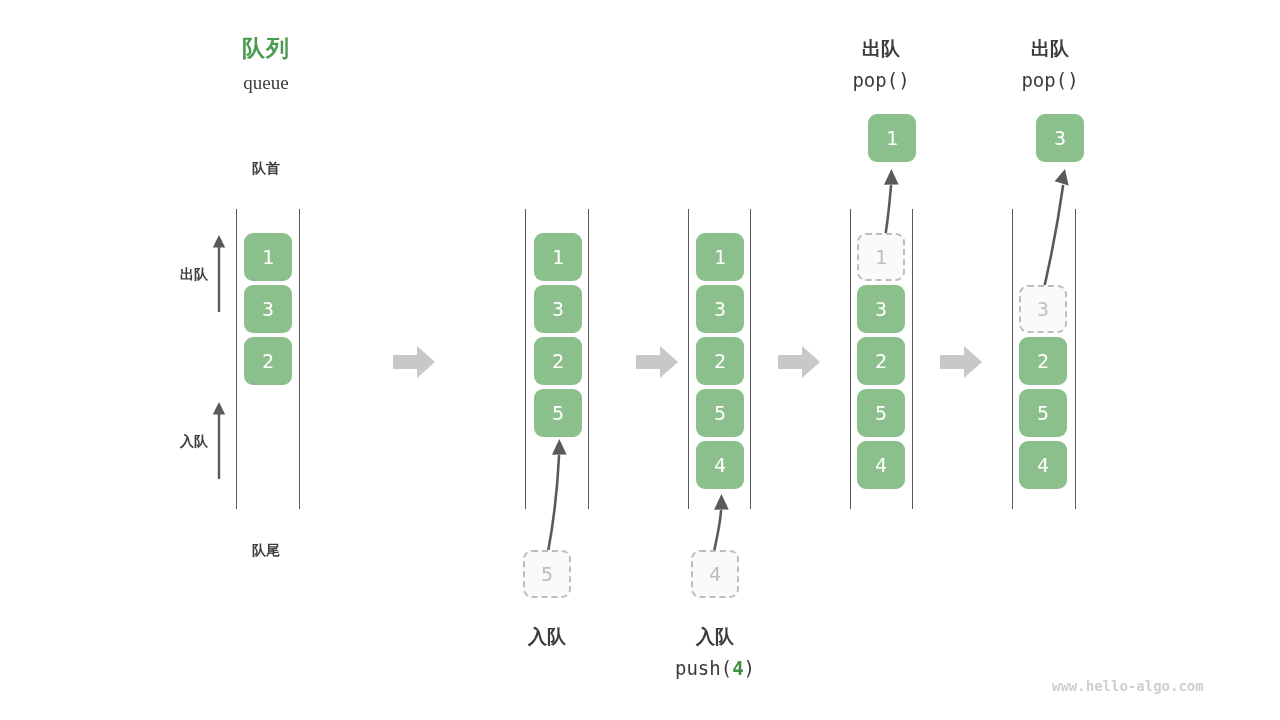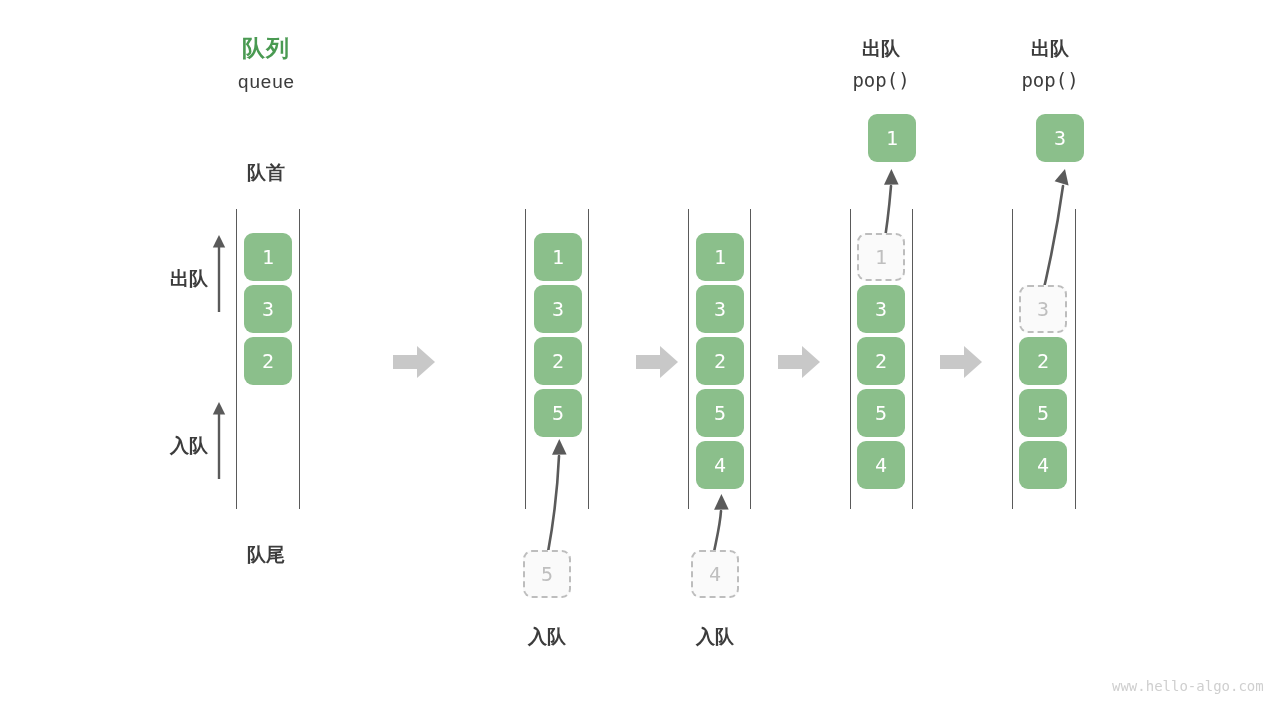--- a/index.html
+++ b/index.html
@@ -5,26 +5,26 @@
   html,body{margin:0;padding:0;background:#ffffff;}
   body{
     width:1280px;height:720px;position:relative;overflow:hidden;
     font-family:"Liberation Sans","DejaVu Sans",sans-serif;
     -webkit-font-smoothing:antialiased;
   }
   .stage{position:absolute;left:0;top:0;width:1188px;height:720px;}
 
   
   .cn{font-family:"DejaVu Sans","Liberation Sans",sans-serif;font-weight:bold;color:#3c3c3c;}
-  .mono{font-family:Liberation Mono, monospace;color:#3c3c3c;}
+  .mono{font-family:Liberation Serif, serif;color:#3c3c3c;}
 
   .title-cn{position:absolute;font-size:23px;color:#4a9a52;letter-spacing:1px;
             text-align:center;white-space:nowrap;}
   .title-en{position:absolute;font-size:19px;text-align:center;white-space:nowrap;}
-  .label-cn{position:absolute;font-size:19px;text-align:center;white-space:nowrap;}
+  .label-cn{position:absolute;font-size:14px;text-align:center;white-space:nowrap;}
   .op-label{position:absolute;font-size:19px;text-align:center;white-space:nowrap;line-height:32px;}
   .op-label .cn-line{font-family:"DejaVu Sans","Liberation Sans",sans-serif;font-weight:bold;color:#3c3c3c;display:block;}
   .op-label .mono-line{font-family:"DejaVu Sans Mono","Liberation Mono",monospace;color:#3c3c3c;display:block;}
   .hl{color:#3f9142;font-weight:bold;}
 
   
   .rail{position:absolute;width:1px;background:#5a5a5a;}
 
   
   .cell{position:absolute;width:48px;height:48px;border-radius:9px;
@@ -117,20 +117,21 @@
     <div class="cell filled" style="left:696px;top:441px;">4</div>
 
     <svg class="motion" style="left:688px;top:485px;" width="70" height="70" viewBox="0 0 70 70">
       <path d="M26 67 C29 52, 32 40, 33 26" stroke="#5a5a5a" stroke-width="2.6" fill="none" stroke-linecap="round"></path>
       <path d="M33.4 9 L40.7 24.4 L26.1 24.8 Z" fill="#5a5a5a"></path>
     </svg>
     <div class="cell ghost" style="left:691px;top:550px;">4</div>
 
     <div class="op-label" style="left:655px;top:620px;width:120px;">
       <span class="cn-line">入队</span>
+      <span class="mono-line"><span>push(</span><span class="hl">4</span><span>)</span></span>
     </div>
   </div>
 
   <svg class="step-arrow" style="left:778px;top:345px;" width="42" height="34" viewBox="0 0 42 34">
     <path d="M0 10 L24 10 L24 1 L42 17 L24 33 L24 24 L0 24 Z" fill="#c8c8c8"></path>
   </svg>
 
   <div>
     <div class="op-label" style="left:821px;top:32px;width:120px;">
       <span class="cn-line">出队</span>
@@ -173,15 +174,15 @@
 
     <div class="rail" style="left:1012px;top:209px;height:300px;"></div>
     <div class="rail" style="left:1075px;top:209px;height:300px;"></div>
 
     <div class="cell ghost" style="left:1019px;top:285px;">3</div>
     <div class="cell filled" style="left:1019px;top:337px;">2</div>
     <div class="cell filled" style="left:1019px;top:389px;">5</div>
     <div class="cell filled" style="left:1019px;top:441px;">4</div>
   </div>
 
-  <div class="watermark" style="left:1112px;top:678px;">www.hello-algo.com</div>
+  <div class="watermark" style="left:1052px;top:678px;font-weight:bold;">www.hello-algo.com</div>
 
 </div>
 
 </body></html>

